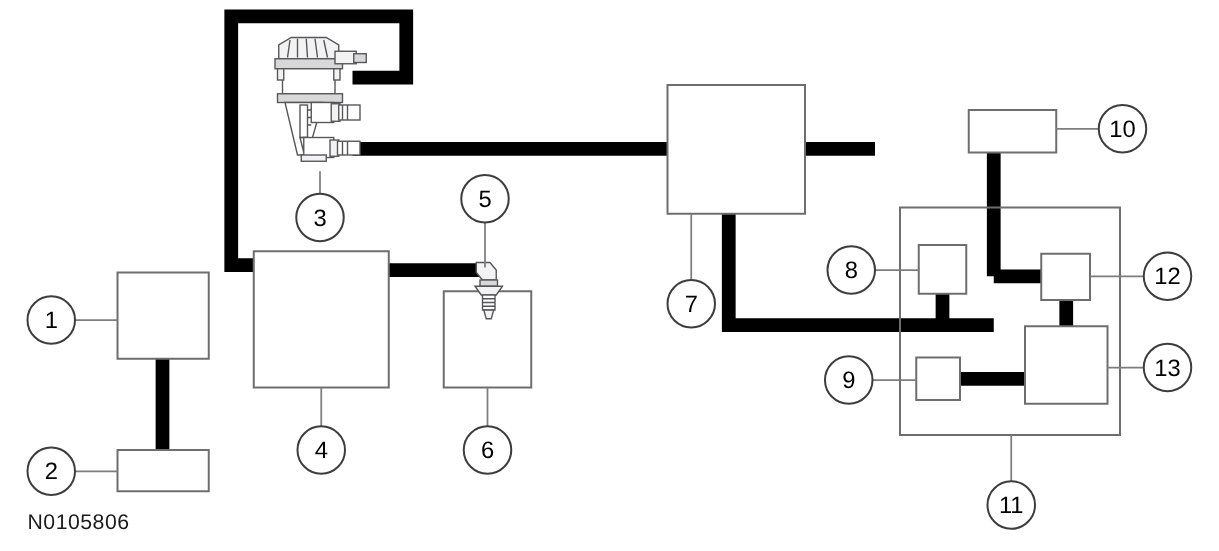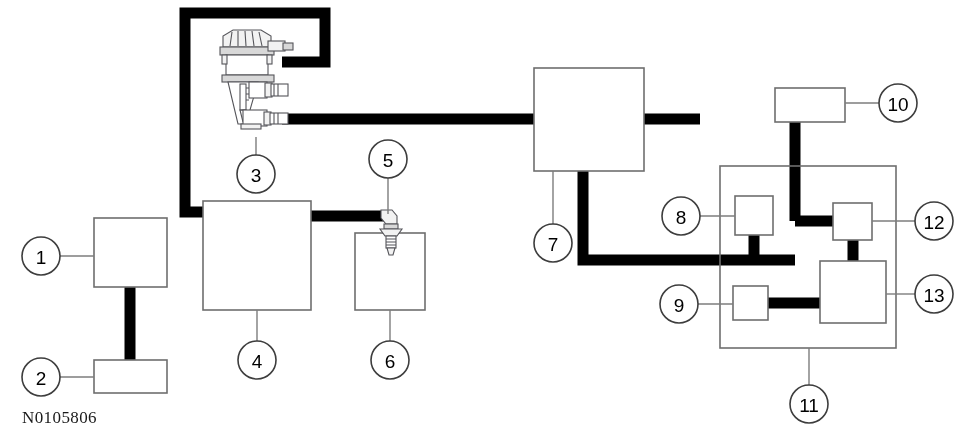--- a/index.html
+++ b/index.html
@@ -75,21 +75,21 @@
   }
   .detail-fill-white {
     fill: #ffffff;
     stroke: #55555a;
     stroke-width: 1.1;
   }
   #figure-code {
     position: absolute;
     left: 22px;
     top: 408px;
-    font-family: Liberation Serif, serif;
+    font-family: Liberation Sans, sans-serif;
     font-size: 17px;
     letter-spacing: 0.4px;
     color: #1a1a1a;
     white-space: nowrap;
   }
 </style>
 </head>
 <body>
 
 <div id="diagram-root">

